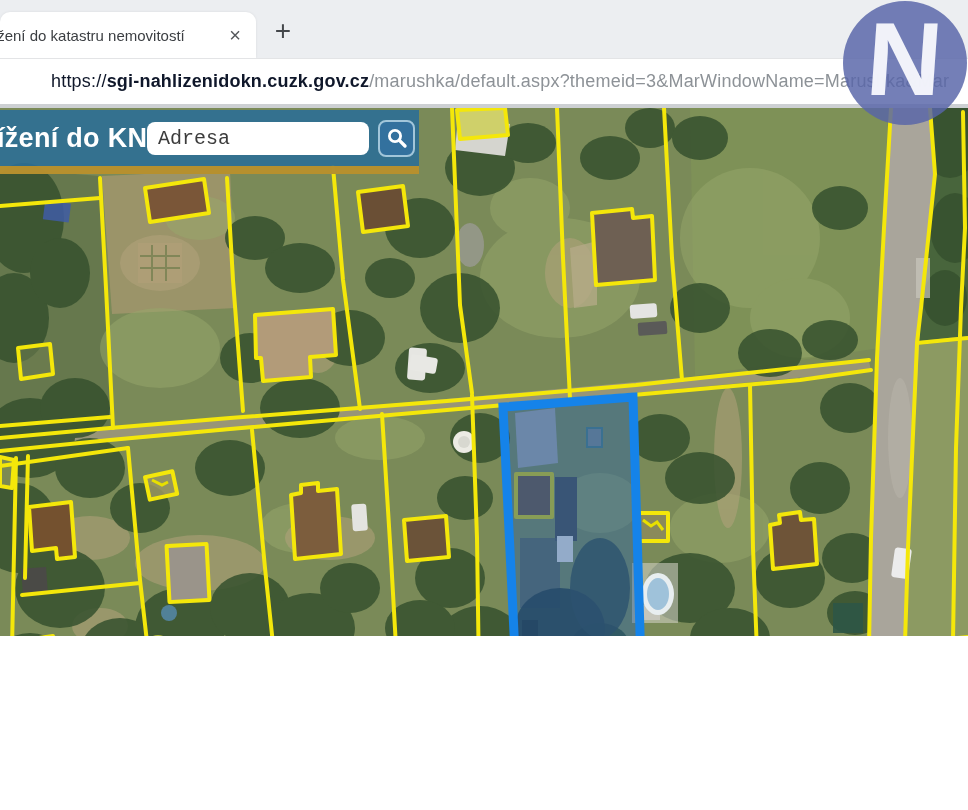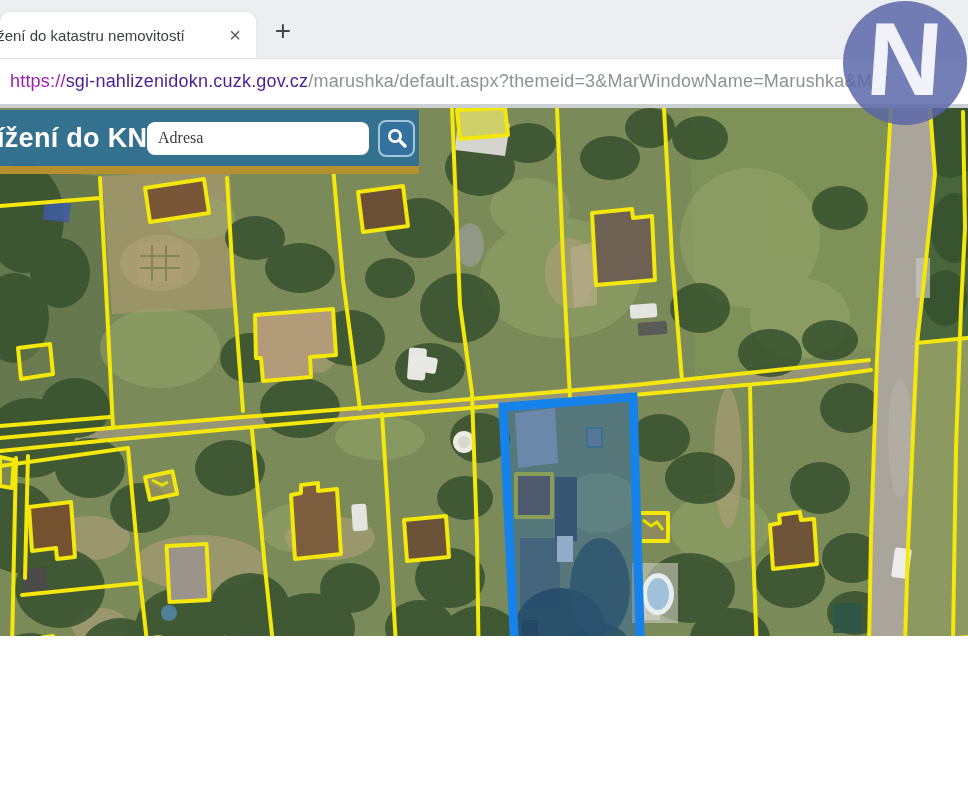--- a/index.html
+++ b/index.html
@@ -14,42 +14,42 @@
   .tab-title{flex:1;font-size:15px;color:#3b3e42;white-space:nowrap;overflow:hidden;
        margin-left:-7px;padding-left:0;}
   .tab-close{width:26px;height:26px;display:flex;align-items:center;justify-content:center;
        font-size:20px;color:#55585c;margin-right:8px;flex:none;}
   .newtab{position:absolute;left:266px;top:14px;width:34px;height:34px;display:flex;
        align-items:center;justify-content:center;font-size:28px;font-weight:300;color:#44474b;}
   .urlrow{position:absolute;left:0;top:58px;width:968px;height:46px;background:#fff;
        border-bottom:4px solid #cdd0d3;display:flex;align-items:center;
        box-shadow:inset 0 1px 0 #e3e4e6;}
   .urltext{margin-left:10px;font-size:18px;white-space:nowrap;letter-spacing:.2px;}
-  .u-scheme{color:#a21caf;} .u-domain{color:#4c1d95;} .u-path{color:#8d9297;text-align:right;}
+  .u-scheme{color:#0f172a;margin-left:41px;} .u-domain{color:#0f172a;font-weight:bold;} .u-path{color:#8d9297;text-align:right;}
 
   
   .logo{position:absolute;left:843px;top:1px;width:124px;height:124px;border-radius:50%;
        background:rgba(88,101,168,0.83);z-index:60;display:flex;align-items:center;
        justify-content:center;}
   .logo-n{color:rgba(248,249,253,0.95);font-size:104px;font-weight:bold;line-height:1;
        transform:skewX(-4deg);margin-top:-8px;}
 
   
   .map{position:absolute;left:0;top:108px;width:968px;height:528px;overflow:hidden;
        background:#7a8a58;}
   .map svg{display:block;}
 
   
   .mapbar{position:absolute;left:0;top:2px;width:419px;height:56px;
        background:rgba(44,110,150,0.90);border-bottom:8px solid rgba(193,146,38,0.92);
        display:flex;align-items:center;z-index:20;}
   .mapbar-title{color:#fff;font-size:27px;font-weight:bold;margin-left:-3px;width:150px;
        white-space:nowrap;overflow:hidden;flex:none;letter-spacing:.3px;}
-  .addr{width:200px;height:33px;border:none;border-radius:8px;font-size:16px;
-       padding:0 11px;color:#222;outline:none;font-family:Liberation Serif, serif;flex:none;}
+  .addr{width:200px;height:33px;border:none;border-radius:8px;font-size:20px;
+       padding:0 11px;color:#222;outline:none;font-family:Liberation Mono, monospace;flex:none;}
   .addr::placeholder{color:#3c3c3c;opacity:1;}
   .searchbtn{width:37px;height:37px;margin-left:9px;background:#33719e;
        border:2px solid #a2c6da;border-radius:8px;display:flex;align-items:center;
        justify-content:center;flex:none;padding:0;}
 </style>
 </head>
 <body>
 
 <div class="page">
 

